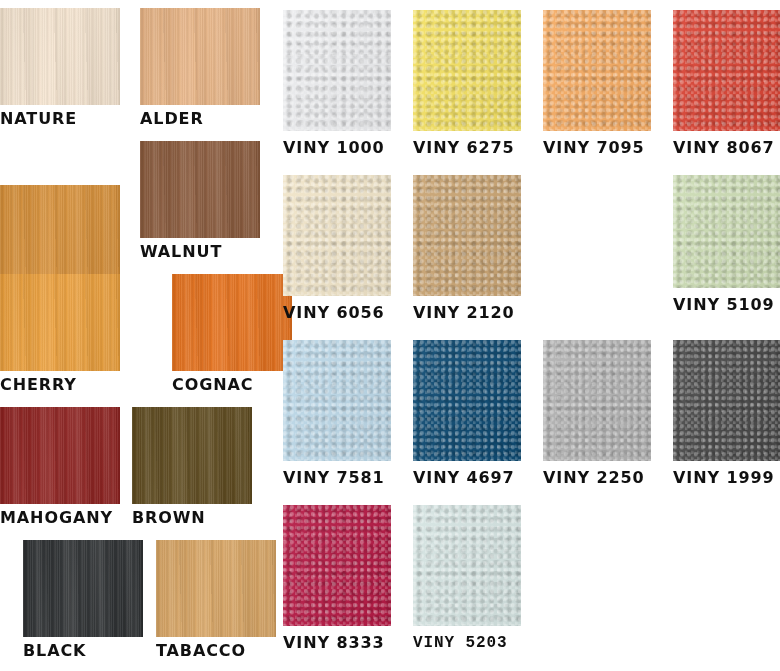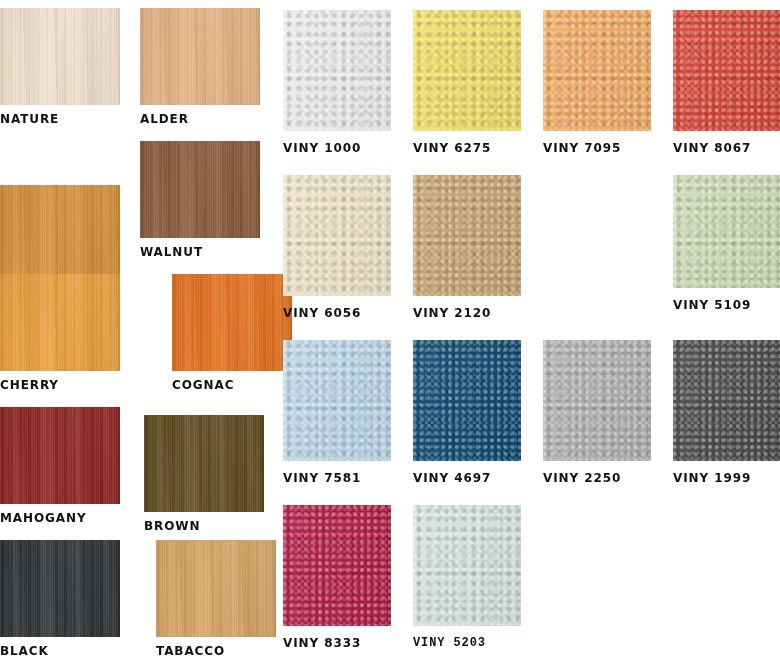--- a/index.html
+++ b/index.html
@@ -39,21 +39,21 @@
     width: 100%;
     background-repeat: repeat;
     background-size: 8px 8px, 13px 13px, 100% 100%;
     image-rendering: auto;
   }
   .swatch-label {
     font-weight: bold;
     color: #111111;
     letter-spacing: 0.9px;
     white-space: nowrap;
-    font-size: 12px;
+    font-size: 16px;
     line-height: 14px;
   }
 
   
   .wood-cell   { width: 120px; }
   .wood-cell .swatch {
     height: 97px;
     
     background-image:
       repeating-linear-gradient(90deg,
@@ -117,25 +117,25 @@
         <div class="swatch-label">CHERRY</div>
       </div>
       <div class="swatch-cell wood-cell" style="left: 140px; top: 274px; margin-left: 32px;">
         <div class="swatch" style="background-color: rgb(230, 113, 28);"></div>
         <div class="swatch-label">COGNAC</div>
       </div>
       <div class="swatch-cell wood-cell" style="left: 0px; top: 407px;">
         <div class="swatch" style="background-color: rgb(142, 34, 32);"></div>
         <div class="swatch-label">MAHOGANY</div>
       </div>
-      <div class="swatch-cell wood-cell" style="left: 144px; top: 407px; margin-top: 8px;">
+      <div class="swatch-cell wood-cell" style="left: 132px; top: 407px;">
         <div class="swatch" style="background-color: rgb(94, 74, 30);"></div>
         <div class="swatch-label">BROWN</div>
       </div>
-      <div class="swatch-cell wood-cell" style="left: 0px; top: 540px;">
+      <div class="swatch-cell wood-cell" style="left: 0px; top: 540px; padding-left: 23px;">
         <div class="swatch" style="background-color: rgb(45, 48, 50);"></div>
         <div class="swatch-label">BLACK</div>
       </div>
       <div class="swatch-cell wood-cell" style="left: 140px; top: 540px; margin-left: 16px;">
         <div class="swatch" style="background-color: rgb(216, 165, 100);"></div>
         <div class="swatch-label">TABACCO</div>
       </div>
     </div>
 
   <div class="panel" id="vinyl-panel">

